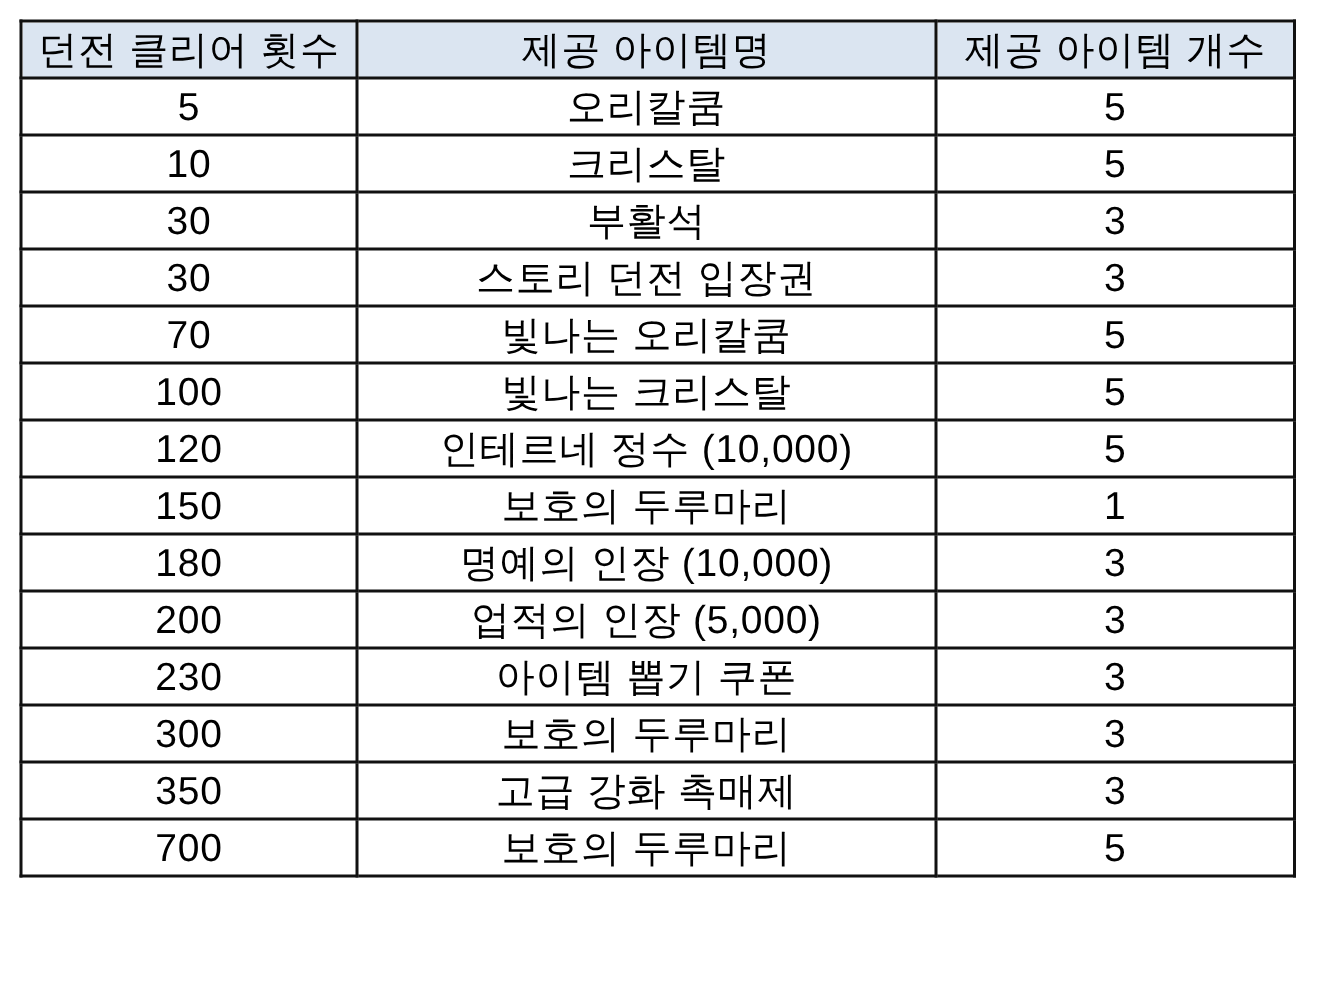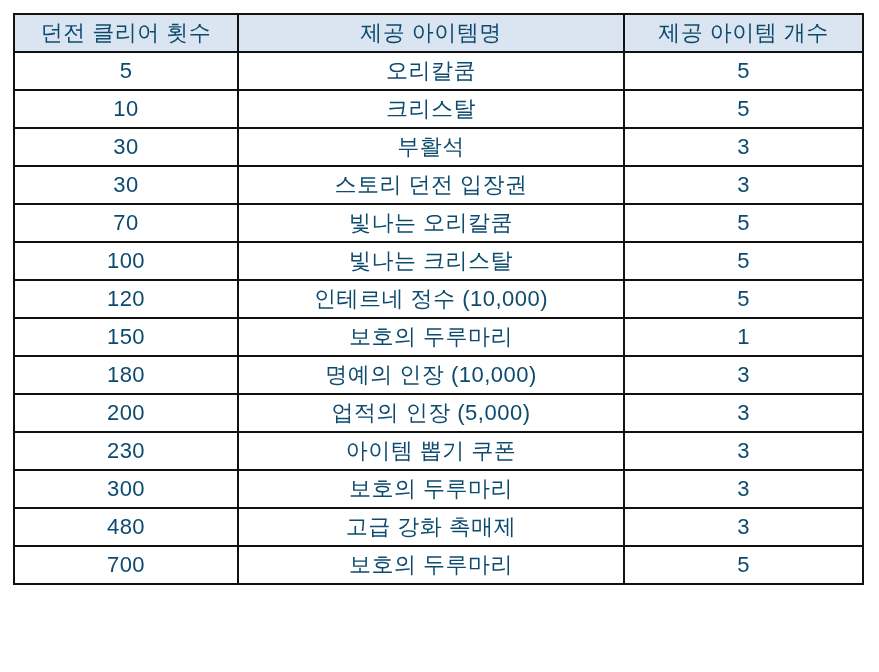--- a/index.html
+++ b/index.html
@@ -17,22 +17,22 @@
     height: 672px;
     background: #ffffff;
   }
   table.reward-table {
     position: absolute;
     left: 13px;
     top: 13px;
     width: 849px;
     border-collapse: collapse;
     table-layout: fixed;
-    font-size: 22px;
-    color: #0c4a6e;
+    font-size: 26px;
+    color: #000000;
   }
   table.reward-table th,
   table.reward-table td {
     border: 2px solid #111111;
     height: 36px;
     text-align: center;
     vertical-align: middle;
     padding: 0 4px;
     font-weight: 400;
     letter-spacing: 0.5px;
@@ -122,21 +122,21 @@
           <td>230</td>
           <td>아이템 뽑기 쿠폰</td>
           <td>3</td>
         </tr>
         <tr>
           <td>300</td>
           <td>보호의 두루마리</td>
           <td>3</td>
         </tr>
         <tr>
-          <td>480</td>
+          <td>350</td>
           <td>고급 강화 촉매제</td>
           <td>3</td>
         </tr>
         <tr>
           <td>700</td>
           <td>보호의 두루마리</td>
           <td>5</td>
         </tr>
       </tbody>
   </table>

